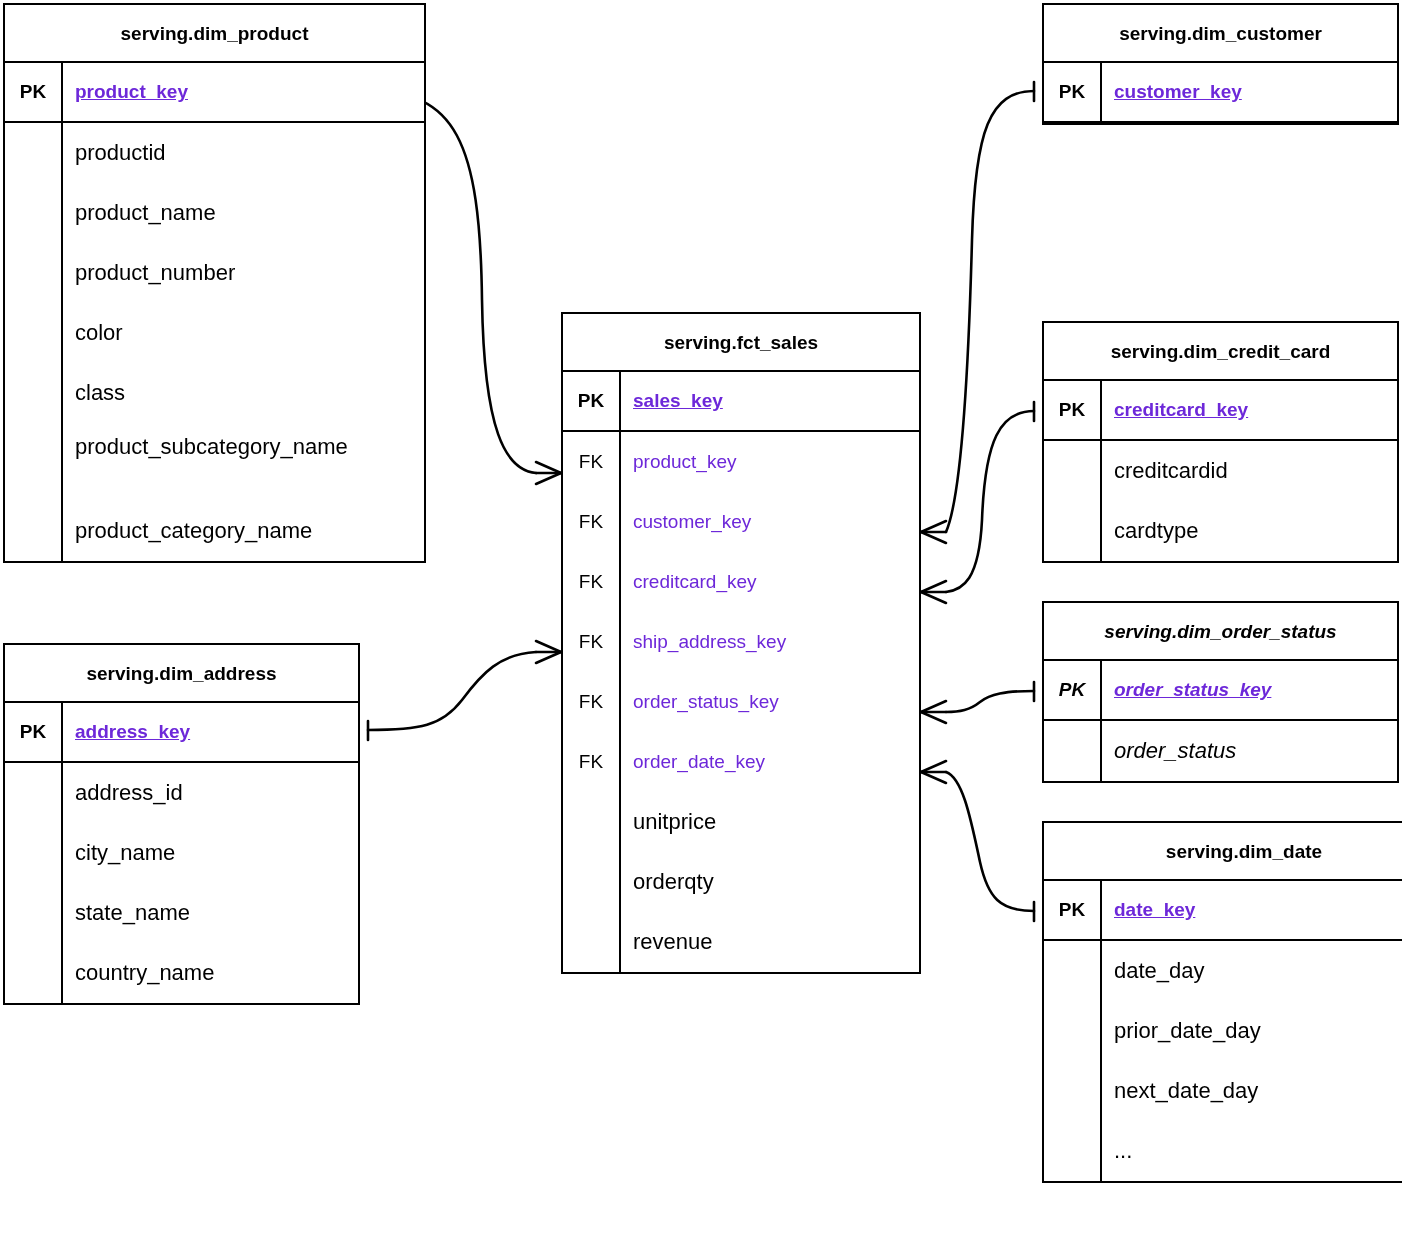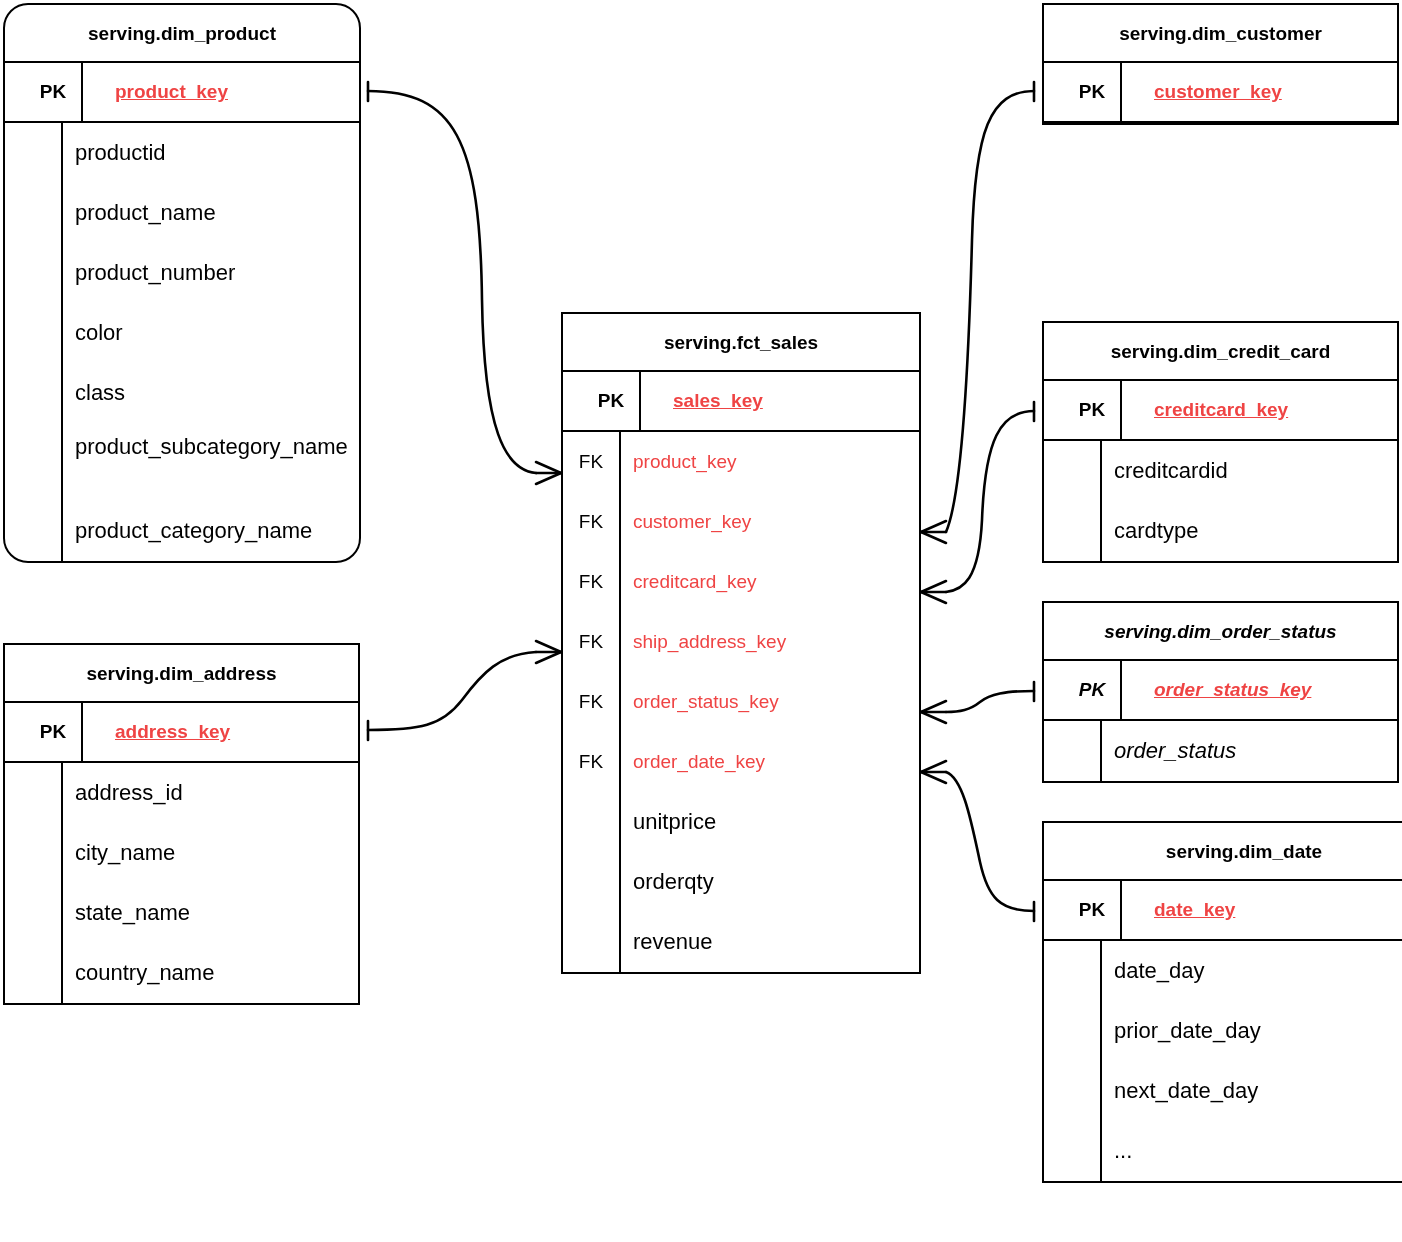--- a/index.html
+++ b/index.html
@@ -46,21 +46,20 @@
     display: flex;
     height: 60px;
     align-items: center;
   }
   .row.pkrow {
     border-bottom: 2px solid #000000;
   }
   .row.pkrow .keycol,
   .row.pkrow .namecol {
     font-weight: bold;
-    margin-left: 20px;
   }
   .keycol {
     box-sizing: border-box;
     width: 58px;
     flex: 0 0 58px;
     height: 100%;
     display: flex;
     align-items: center;
     justify-content: center;
     font-size: 19px;
@@ -68,21 +67,21 @@
     border-right: 2px solid #000000;
   }
   .namecol {
     box-sizing: border-box;
     flex: 1 1 auto;
     height: 100%;
     display: flex;
     align-items: center;
     padding-left: 12px;
     font-size: 19px;
-    color: #ef4444;
+    color: #6d28d9;
     white-space: nowrap;
   }
   .namecol .u {
     text-decoration: underline;
   }
   
   .body-block {
     display: flex;
   }
   .body-keycol {
@@ -104,21 +103,21 @@
     color: #000000;
   }
   .attr.wrap {
     height: 78px;
     display: block;
     padding-top: 11px;
     line-height: 25px;
     white-space: normal;
   }
   
-  #ent-dim_product   { left: 3px;    top: 3px;    width: 358px; border-radius: 25px; }
+  #ent-dim_product   { left: 3px;    top: 3px;    width: 423px; }
   #ent-dim_address   { left: 3px;    top: 643px;  width: 357px; }
   #ent-fct_sales     { left: 561px;  top: 312px;  width: 360px; }
   #ent-dim_customer  { left: 1042px; top: 3px;    width: 357px; }
   #ent-dim_credit_card { left: 1042px; top: 321px; width: 357px; }
   #ent-dim_order_status { left: 1042px; top: 601px; width: 357px; font-style: italic; }
   #ent-dim_date      { left: 1042px; top: 821px;  width: 404px; }
 </style>
 </head>
 <body>
 

